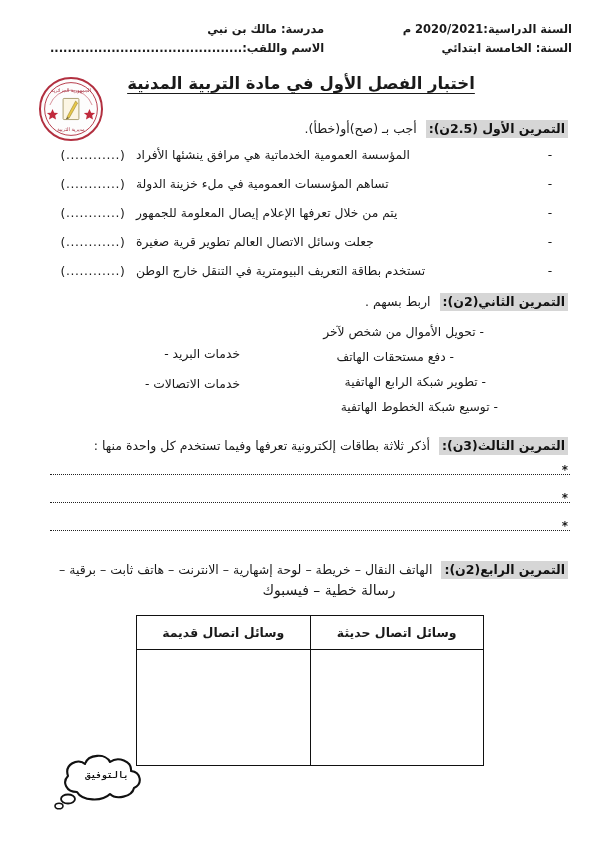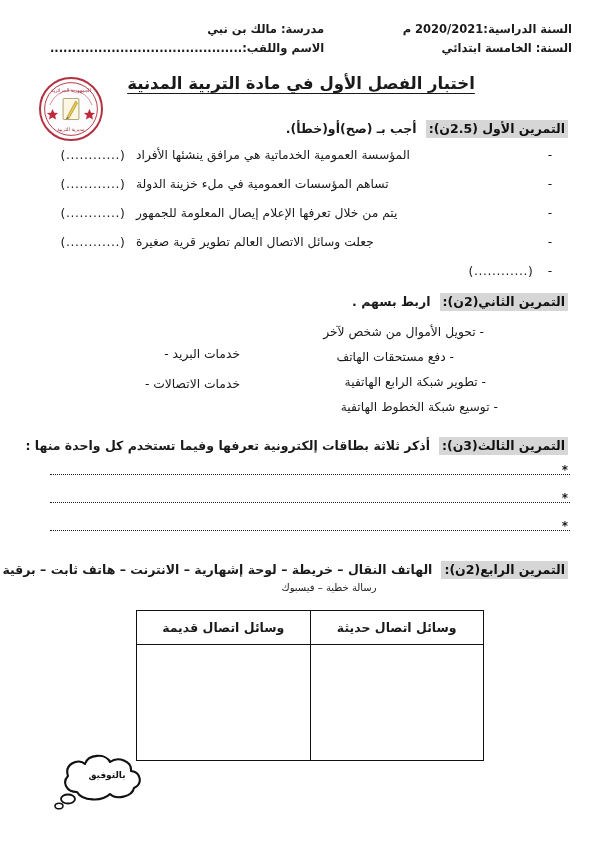--- a/index.html
+++ b/index.html
@@ -83,21 +83,21 @@
   }
   .ex-tag {
     background: #d6d6d6;
     font-weight: bold;
     font-size: 12.5px;
     padding: 1px 3px 2px 3px;
     color: #111;
     white-space: nowrap;
   }
   .ex-prompt {
-    font-weight: bold;
+    font-weight: normal;
     font-size: 12.5px;
     margin-right: 9px;
     white-space: nowrap;
   }
 
   
   .tf-list {
     margin-top: 10px;
     padding: 0 44px 0 30px;
   }
@@ -186,21 +186,21 @@
     border-bottom: 1.4px dotted #222;
   }
 
   
   .ex4-body {
     padding: 0 32px 0 30px;
     margin-top: 2px;
   }
   .ex4-line2 {
     text-align: center;
-    font-size: 10px;
+    font-size: 14px;
     margin-top: 3px;
     padding-left: 40px;
   }
 
   
   .tbl-wrap {
     display: flex;
     justify-content: center;
     margin-top: 17px;
   }
@@ -234,20 +234,21 @@
   }
   .cloud-text {
     position: absolute;
     left: 33px;
     top: 24px;
     width: 60px;
     text-align: center;
     font-size: 9px;
     font-weight: bold;
     color: #111;
+    font-family: Liberation Mono, monospace;
   }
 </style>
 </head>
 <body>
 
 <div class="page">
 
   <div class="header">
     <div class="header-col right">
       <div>مدرسة: مالك بن نبي</div>
@@ -301,20 +302,21 @@
       <span class="tf-text">يتم من خلال تعرفها الإعلام إيصال المعلومة للجمهور</span>
       <span class="tf-blank">(............)</span>
     </div>
     <div class="tf-item">
       <span class="tf-dash">-</span>
       <span class="tf-text">جعلت وسائل الاتصال العالم تطوير قرية صغيرة</span>
       <span class="tf-blank">(............)</span>
     </div>
     <div class="tf-item">
       <span class="tf-dash">-</span>
+      <span class="tf-text">تستخدم بطاقة التعريف البيومترية في التنقل خارج الوطن</span>
       <span class="tf-blank">(............)</span>
     </div>
   </div>
 
   <div class="ex-line">
     <span class="ex-tag">التمرين الثاني(2ن):</span>
     <span class="ex-prompt">اربط بسهم .</span>
   </div>
 
   <div class="match-wrap">

